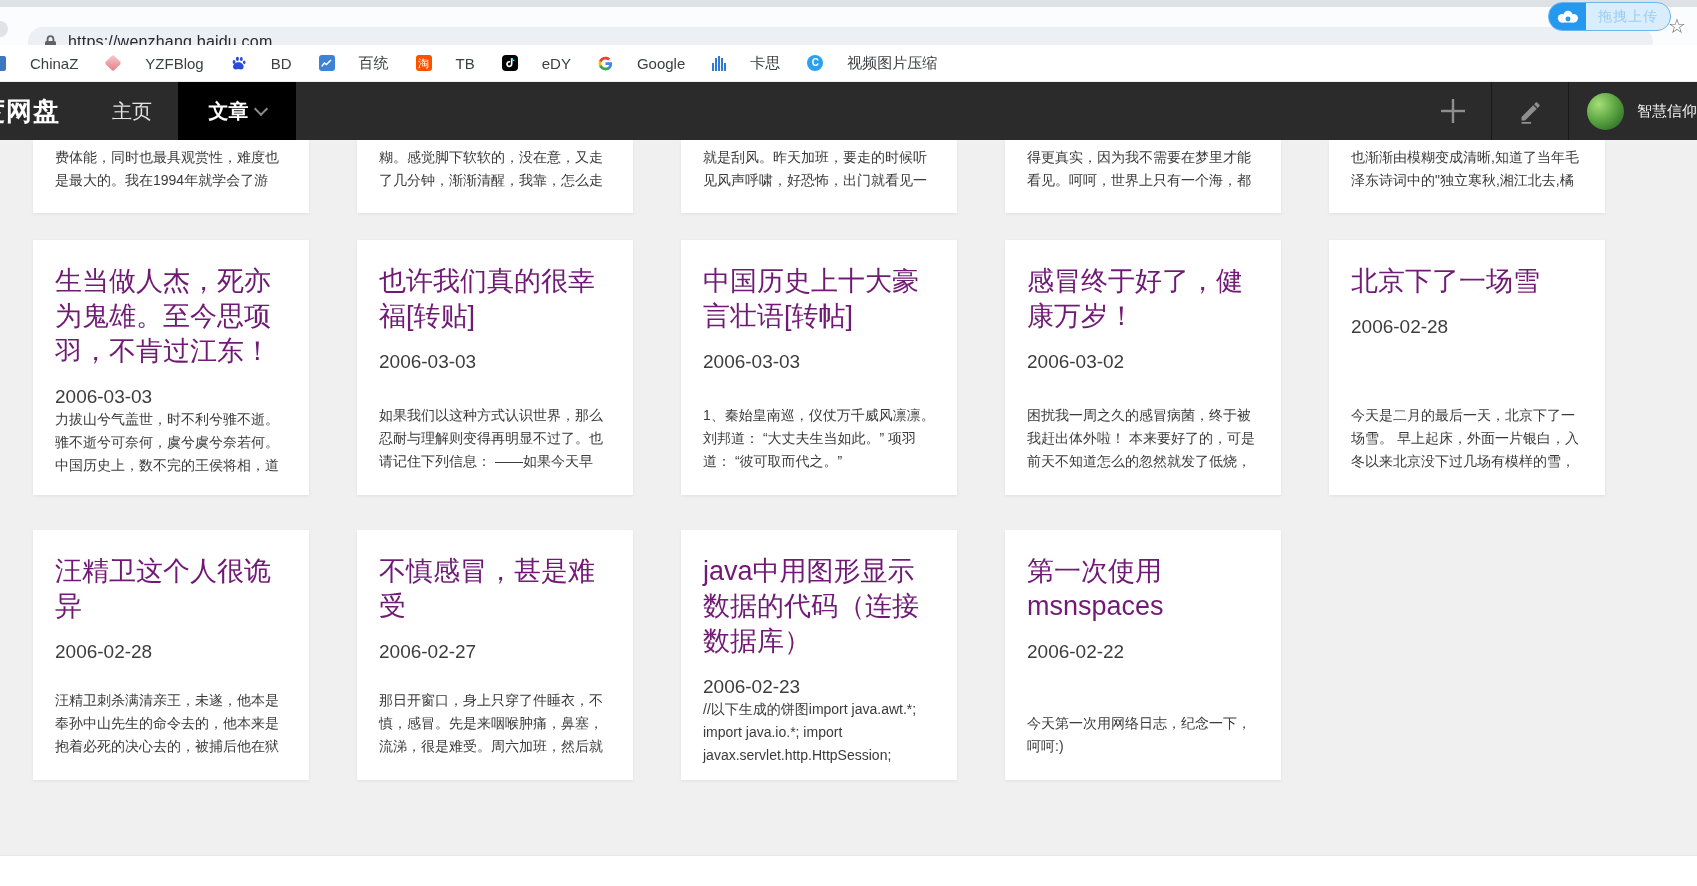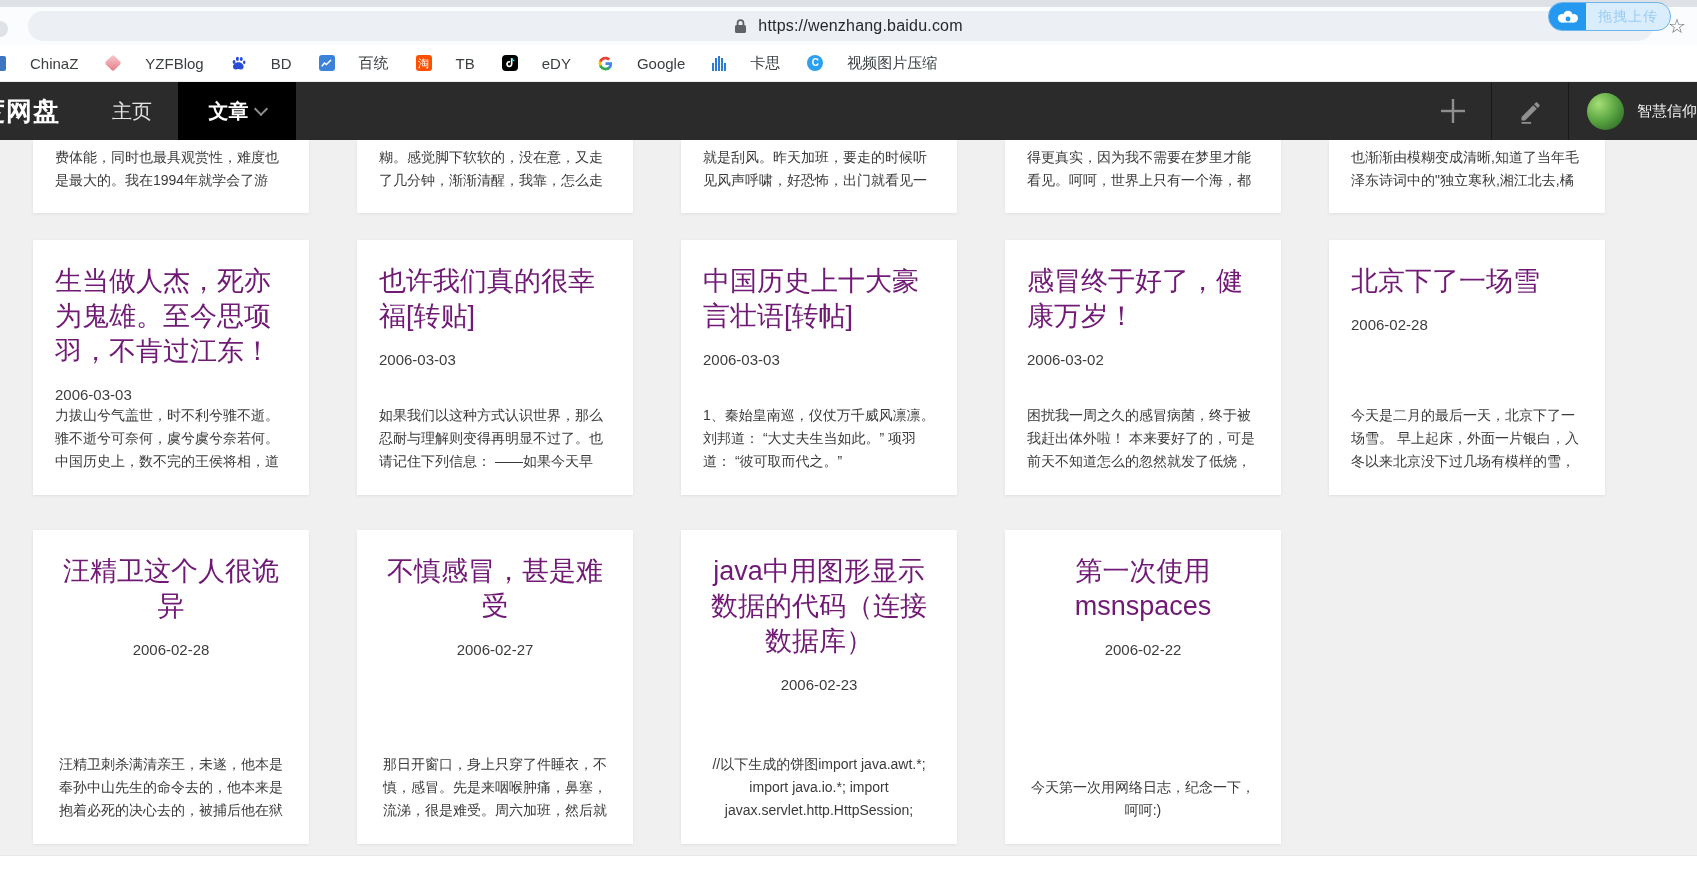--- a/index.html
+++ b/index.html
@@ -3,22 +3,22 @@
 <meta charset="utf-8">
 <style>
   html,body{margin:0;padding:0;}
   body{width:1697px;height:886px;position:relative;overflow:hidden;
        font-family:"Liberation Sans","DejaVu Sans",sans-serif;background:#f0f0f1;}
 
   
   #tab-strip{position:absolute;top:0;left:0;right:0;height:7px;background:#dee1e6;}
   #toolbar{position:absolute;top:7px;left:0;right:0;height:38px;background:#fbfcfd;}
   #back-remnant{position:absolute;left:-8px;top:14px;width:16px;height:16px;border-radius:50%;background:#dfe3e8;}
-  #omnibox{position:absolute;left:28px;right:44px;top:4px;height:30px;border-radius:15px;
-           background:#eceff3;display:flex;align-items:center;padding-left:16px;box-sizing:border-box;cursor:text;justify-content:center;}
+  #omnibox{position:absolute;left:28px;right:44px;top:20px;height:30px;border-radius:15px;
+           background:#eceff3;display:flex;align-items:center;padding-left:16px;box-sizing:border-box;cursor:text;}
   #url-text{font-size:16px;color:#25282c;margin-left:11px;letter-spacing:.2px;}
   #star-btn{position:absolute;right:11px;top:5px;font-size:20px;color:#676b70;cursor:pointer;line-height:28px;}
   #netdisk-btn{position:absolute;right:26px;top:2px;height:27px;display:flex;border:1px solid #6cb6ee;
                border-radius:14px;overflow:hidden;background:#d9edfc;z-index:6;cursor:pointer;}
   .nd-icon{width:37px;background:#2599f0;display:flex;align-items:center;justify-content:center;}
   .nd-label{padding:0 12px;font-size:14px;color:#9bcdf2;display:flex;align-items:center;letter-spacing:1px;}
 
   
   #bookmarks{position:absolute;top:45px;left:0;right:0;height:37px;background:#fff;display:flex;
              align-items:center;font-size:15px;color:#3c4043;border-bottom:1px solid #ededed;box-sizing:border-box;}
@@ -58,24 +58,24 @@
 
   
   #content{position:absolute;top:140px;left:0;right:0;height:716px;background:#f0f0f1;overflow:hidden;}
   .cards-row{display:flex;gap:48px;padding-left:33px;}
   .row-partial{margin-top:0;}
   .row-1{margin-top:27px;}
   .row-2{margin-top:35px;}
   .card{width:276px;background:#fff;padding:24px 22px 22px;box-sizing:border-box;display:flex;
         flex-direction:column;box-shadow:0 1px 3px rgba(0,0,0,.07);cursor:pointer;flex:0 0 auto;}
   .row-1 .card{height:255px;}
-  .row-2 .card{height:314px;text-align:center;}
+  .row-2 .card{height:250px;}
   .row-partial .card{height:73px;padding:6px 22px 18px;}
   .card-title{margin:0;font-size:27px;line-height:35px;font-weight:400;color:#701a75;}
-  .card-date{margin-top:17px;font-size:15px;color:#3d3d3d;}
+  .card-date{margin-top:17px;font-size:19px;color:#3d3d3d;}
   .card-excerpt{margin:auto 0 0;font-size:14px;line-height:23px;color:#3a3a3a;}
   .row-partial .card-excerpt{margin:0;}
 
   #footer-strip{position:absolute;left:0;right:0;bottom:0;height:30px;background:#fff;border-top:1px solid #e8e8e8;}
 </style>
 </head>
 <body>
 
 <div id="tab-strip"></div>
 <div id="toolbar">

